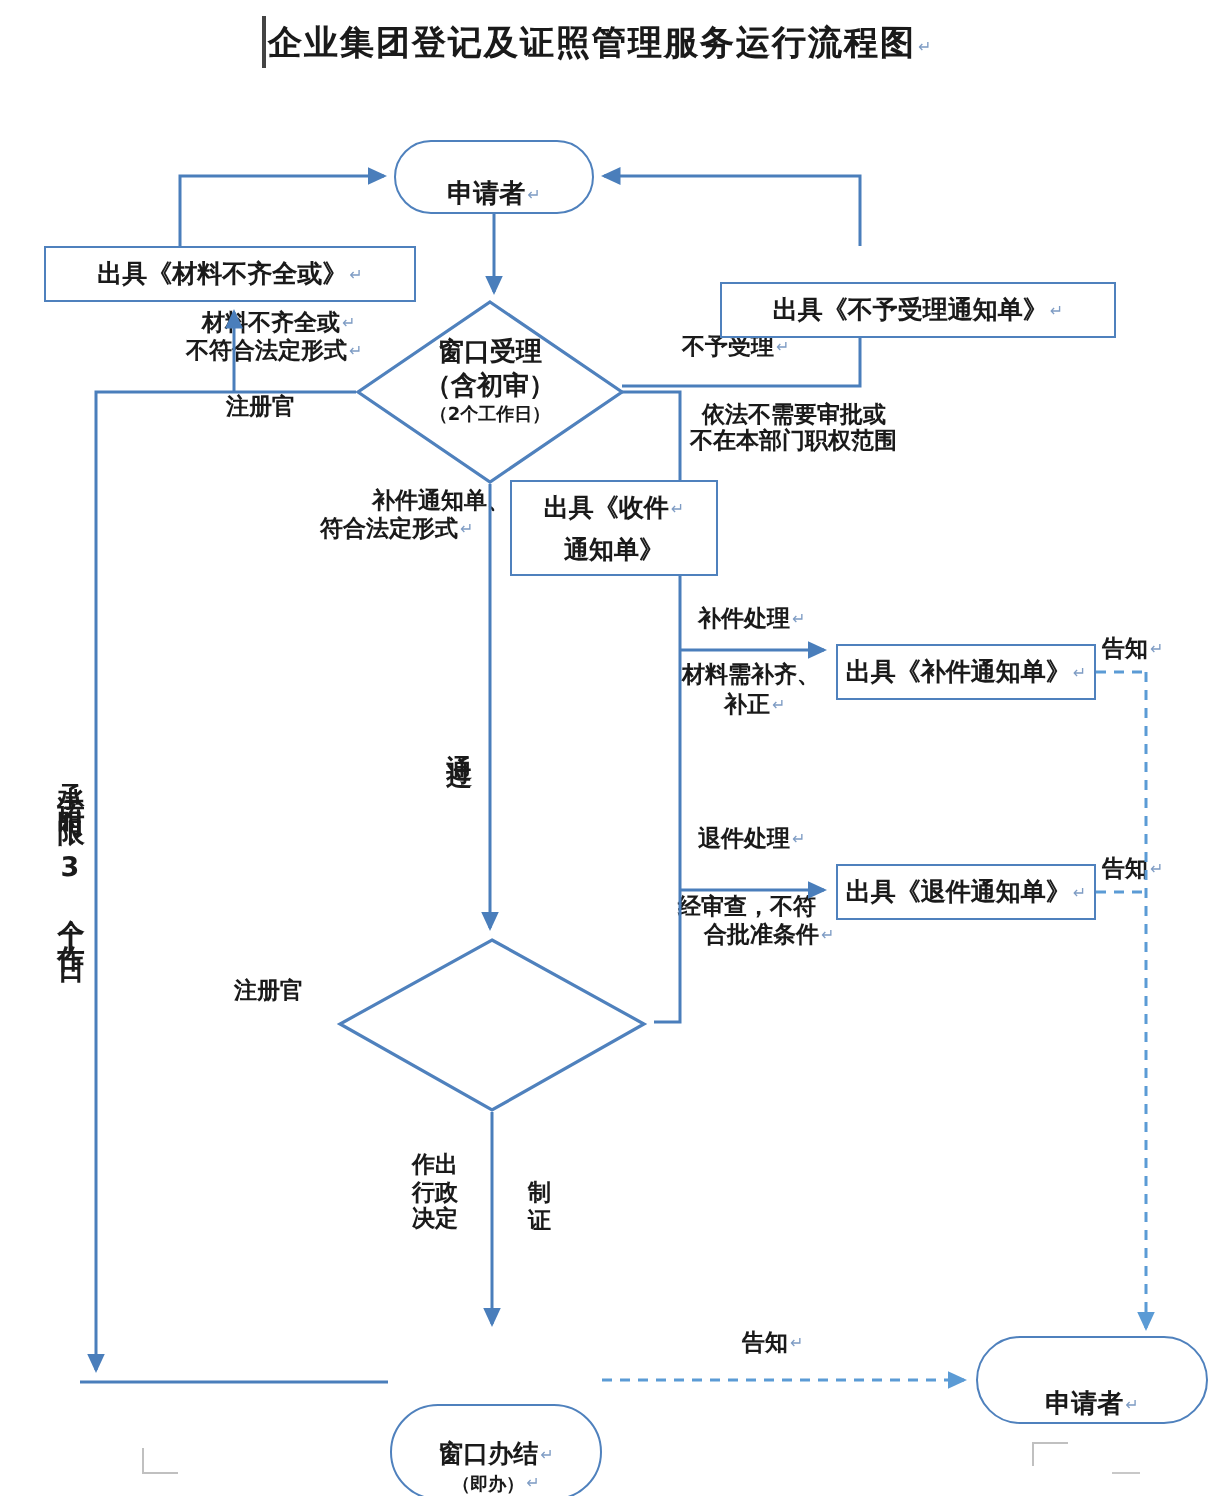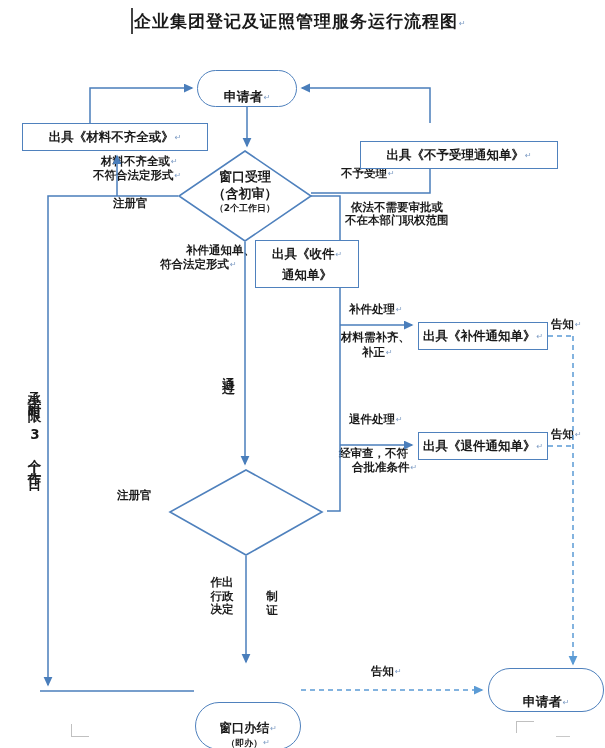--- a/index.html
+++ b/index.html
@@ -3,21 +3,21 @@
 <meta charset="utf-8">
 <style>
   html,body{margin:0;padding:0;background:#fff;}
   .stage{
     position:relative;width:605px;height:748px;background:#ffffff;overflow:hidden;
     font-family:"DejaVu Sans","Liberation Sans",sans-serif;color:#1a1a1a;padding-left:46px;
   }
   .stage *{box-sizing:border-box;}
   
   .lbl{position:absolute;font-size:11.5px;font-weight:bold;line-height:13px;white-space:nowrap;}
-  .lbl.center{text-align:center;}
+  .lbl.center{}
   .ret{font-size:8px;color:#7e9cc4;font-weight:normal;margin-left:1px;vertical-align:1px;}
   
   .title{position:absolute;left:134px;top:10px;font-size:17px;font-weight:bold;letter-spacing:1px;white-space:nowrap;}
   .cursor-bar{position:absolute;left:131px;top:8px;width:2px;height:26px;background:#444;}
   
   .oval{position:absolute;border:1.6px solid #4f81bd;background:#fff;border-radius:26px;
         display:flex;flex-direction:column;align-items:center;justify-content:flex-end;
         font-size:13px;font-weight:bold;z-index:3;}
   .box{position:absolute;border:1.6px solid #4f81bd;background:#fff;
        display:flex;flex-direction:column;align-items:center;justify-content:center;

